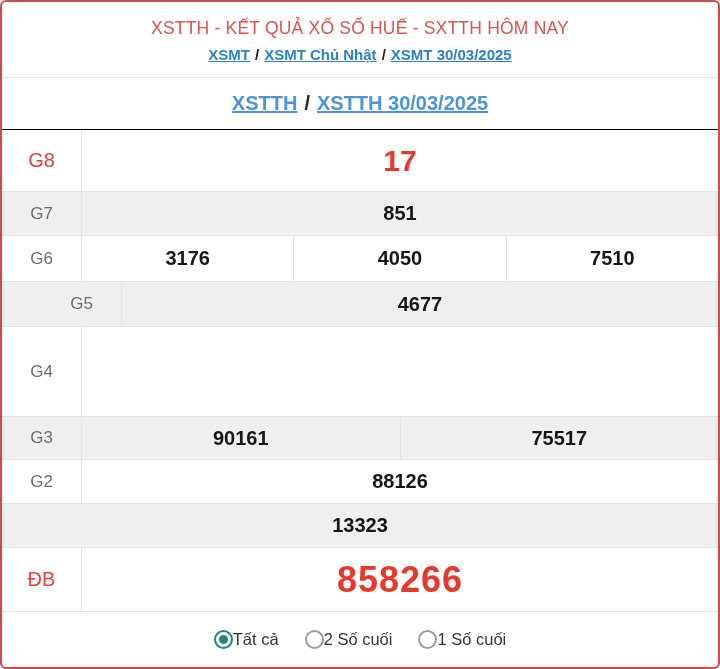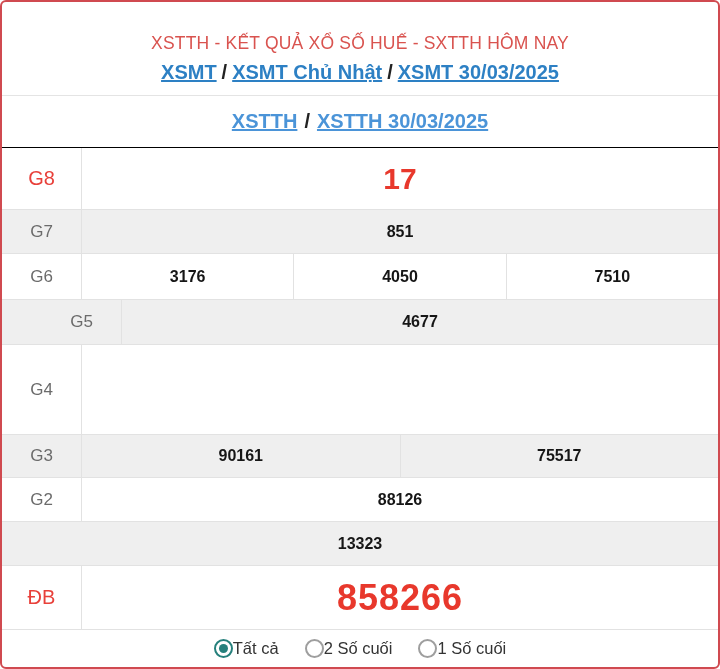--- a/index.html
+++ b/index.html
@@ -15,27 +15,27 @@
     background:#fff;
     display:flex; flex-direction:column;
     overflow:hidden;
   }
   
   .header {
     height:76px;
     border-bottom:1px solid #e4e4e4;
     display:flex; flex-direction:column;
     align-items:center; justify-content:center;
-    gap:7px; padding-top:2px;margin-top:18px;
+    gap:7px; padding-top:2px;
   }
   .page-title {
     color:#d9534f; font-size:17.5px; font-weight:500;
     letter-spacing:.2px;
   }
-  .breadcrumb { font-size:20px; font-weight:bold; color:#222; }
+  .breadcrumb { font-size:15px; font-weight:bold; color:#222; }
   .breadcrumb a {
     color:#2d80c4; text-decoration:underline; cursor:pointer;
   }
   .breadcrumb .sep { color:#222; padding:0 5px; font-weight:bold; }
   
   .subheader {
     height:52px;
     display:flex; align-items:center; justify-content:center;
     font-size:20px; font-weight:bold;
     border-bottom:1px solid #000000;
@@ -58,21 +58,21 @@
     border-right:1px solid #e2e2e2;
     color:#6b6b6b; font-size:17px;
   }
   .rlabel.red { color:#e8403a; font-size:20px; }
   .cells { flex:1; display:flex; }
   .cells.col { flex-direction:column; }
   .subrow { display:flex; flex:1; }
   .subrow.bb { border-bottom:1px solid #e2e2e2; }
   .cell {
     flex:1; display:flex; align-items:center; justify-content:center;
-    font-weight:bold; font-size:16px; color:#161616;
+    font-weight:bold; font-size:20px; color:#161616;
   }
   .cell + .cell { border-left:1px solid #e2e2e2; }
   .cell.red-xl { color:#e8382c; font-size:30px; }
   .cell.red-xxl { color:#e8382c; font-size:36px; letter-spacing:1px; }
   
   .footer {
     flex:1;
     display:flex; align-items:center; justify-content:center;
     gap:26px;
   }

